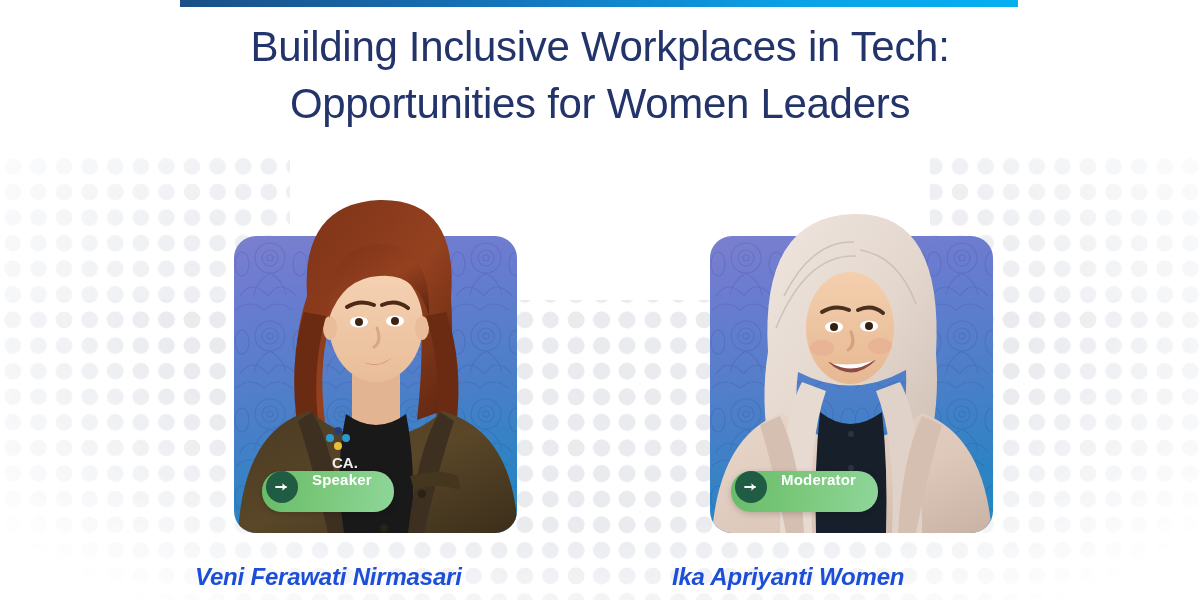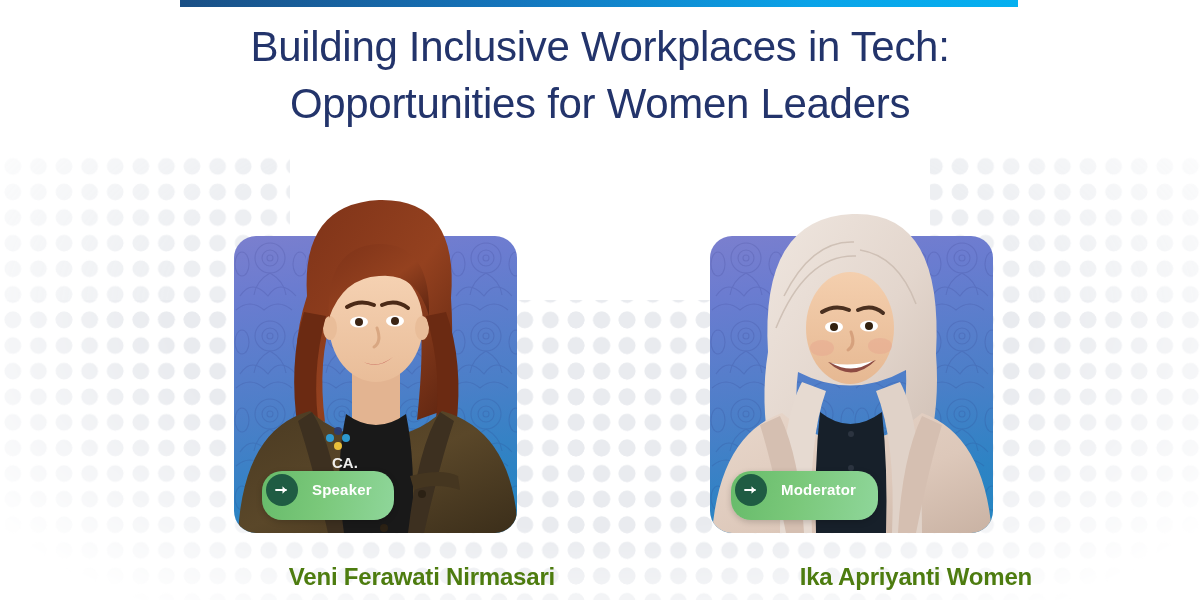--- a/index.html
+++ b/index.html
@@ -81,23 +81,23 @@
     z-index: 4;
     pointer-events: none;
   }
   .subject svg { display: block; }
 
   
   .badge {
     position: absolute;
     z-index: 5;
     display: flex;
-    align-items: center;
+    align-items: flex-start;
     height: 37px;
-    padding: 0 22px 12px 4px;
+    padding: 0 22px 4px 4px;
     border-radius: 20px;
     background: linear-gradient(100deg, #67bb6a 0%, #7ac87a 45%, #8fd69a 100%);
     box-shadow: 0 2px 6px rgba(0,0,0,0.18);
   }
   .badge .arrow-circle {
     width: 32px;
     height: 32px;
     border-radius: 50%;
     background: #1f5c43;
     display: flex;
@@ -112,26 +112,27 @@
     font-size: 15px;
     font-weight: 700;
     letter-spacing: 0.2px;
     white-space: nowrap;
   }
 
   
   .person-name {
     position: absolute;
     z-index: 5;
-    color: #4d7c0f;
+    color: #1d4ed8;
     font-size: 24px;
     font-weight: 700;
     letter-spacing: -0.2px;
     white-space: nowrap;
-    text-align: right;
+    text-align: left;
+    font-style: italic;
   }
 </style>
 </head>
 <body>
 
 <div id="stage">
 
   <div class="dots">
     <svg width="1200" height="600" viewBox="0 0 1200 600" xmlns="http://www.w3.org/2000/svg" aria-hidden="true">
       <defs>

